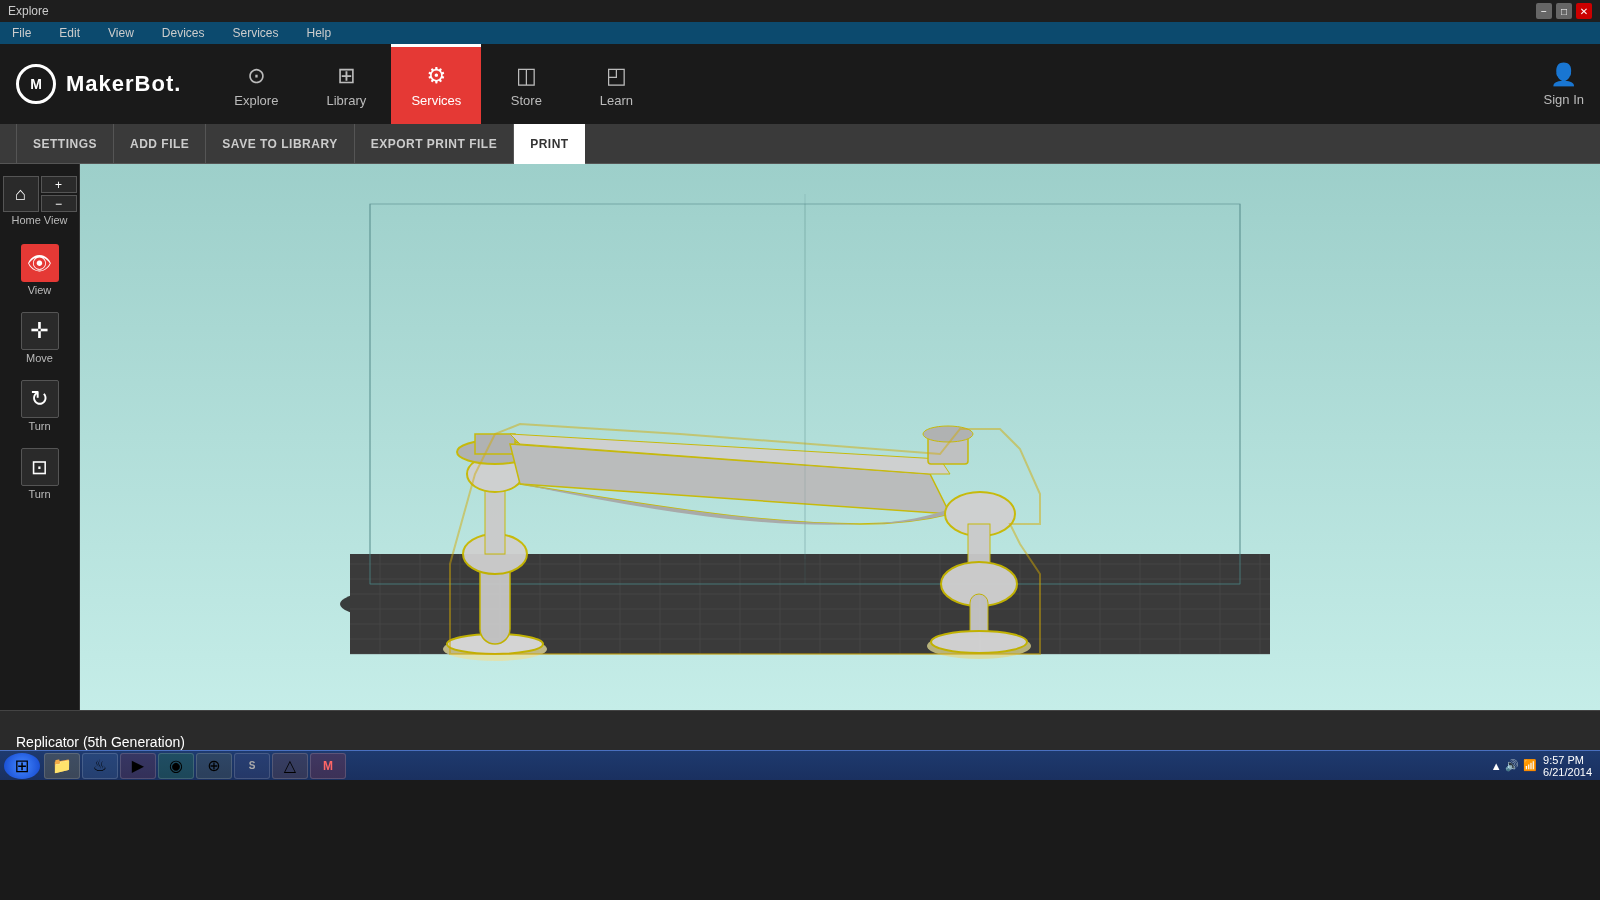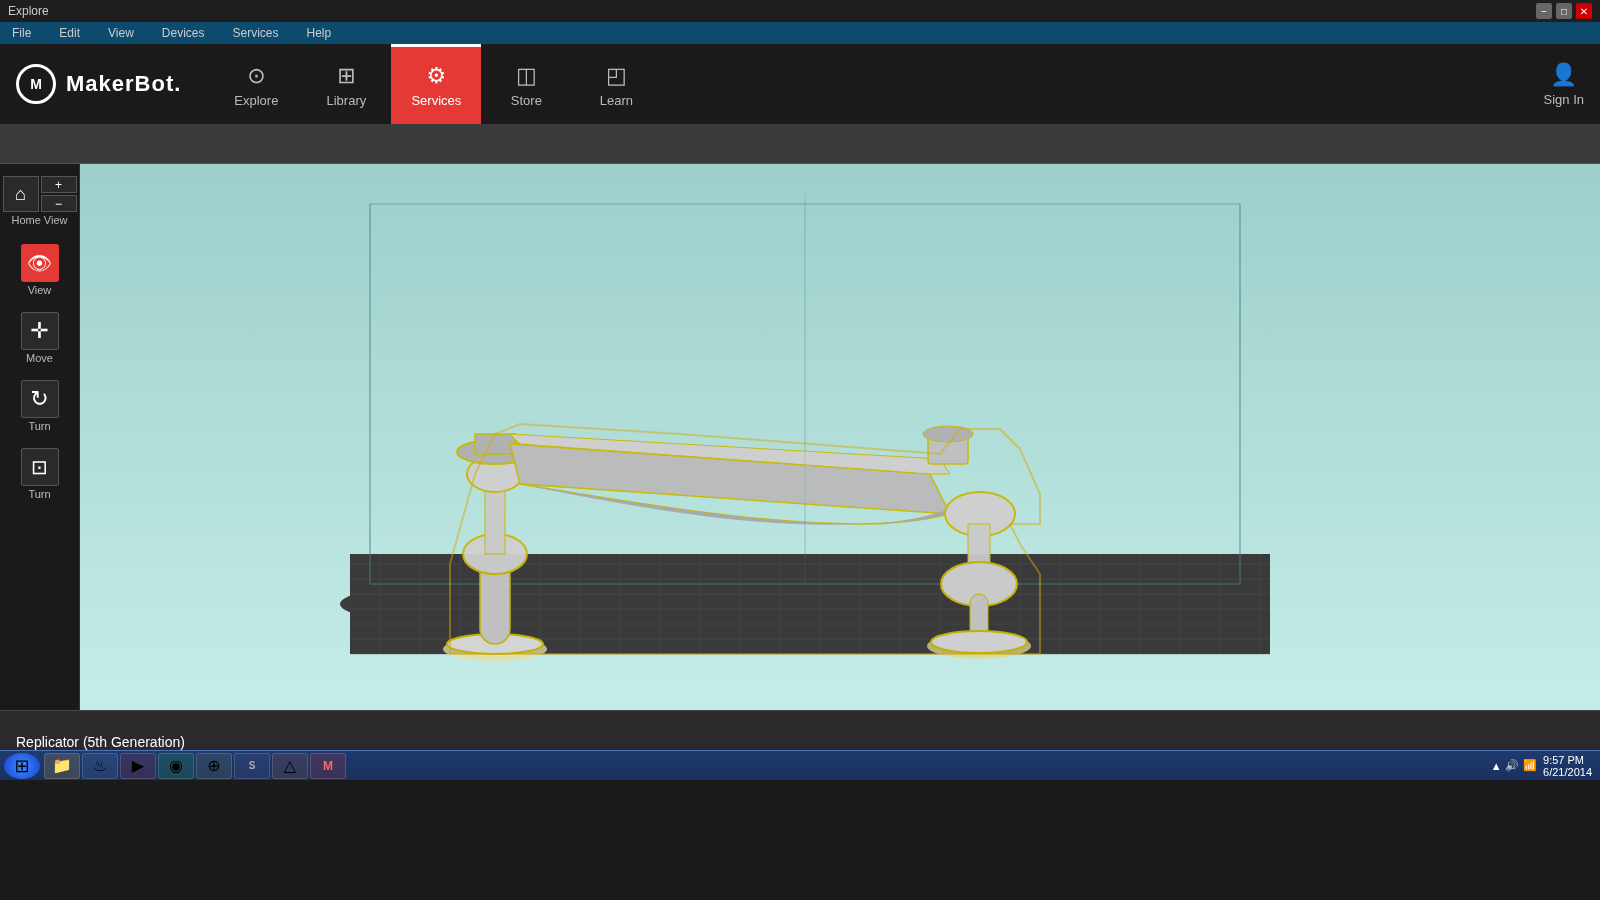--- a/index.html
+++ b/index.html
@@ -189,20 +189,27 @@
     </div>
   </div>
   <div style="flex:1"></div>
   <div class="sign-in">
     <span style="font-size:22px;color:#bbb;">👤</span>
     <span style="color:#bbb;font-size:13px;">Sign In</span>
   </div>
 </div>
 
 <div id="toolbar">
+  <div class="toolbar-actions">
+    <button class="toolbar-btn">SETTINGS</button>
+    <button class="toolbar-btn">ADD FILE</button>
+    <button class="toolbar-btn">SAVE TO LIBRARY</button>
+    <button class="toolbar-btn">EXPORT PRINT FILE</button>
+    <button class="toolbar-btn print-btn">PRINT</button>
+  </div>
 </div>
 
 <div id="main-content" style="height: 546px;">
 
   <div id="left-sidebar">
 
     <div class="sidebar-tool-group">
       <div style="display:flex; gap:2px; margin-bottom:2px;">
         <button class="sidebar-btn" style="font-size:18px;">⌂</button>
         <div style="display:flex; flex-direction:column; gap:2px;">

